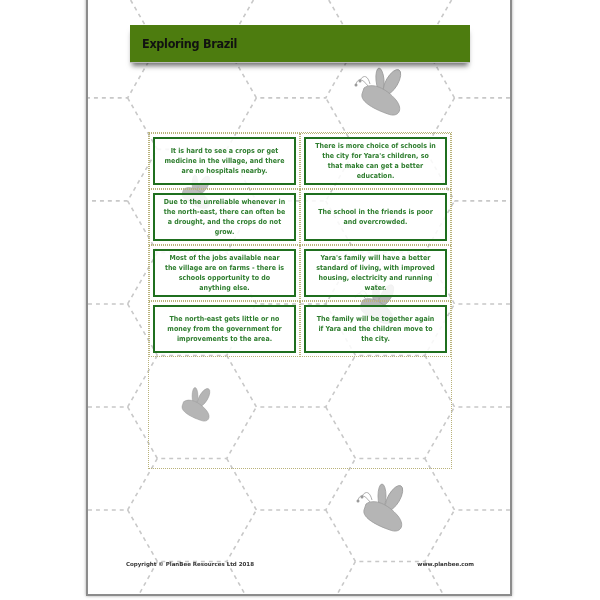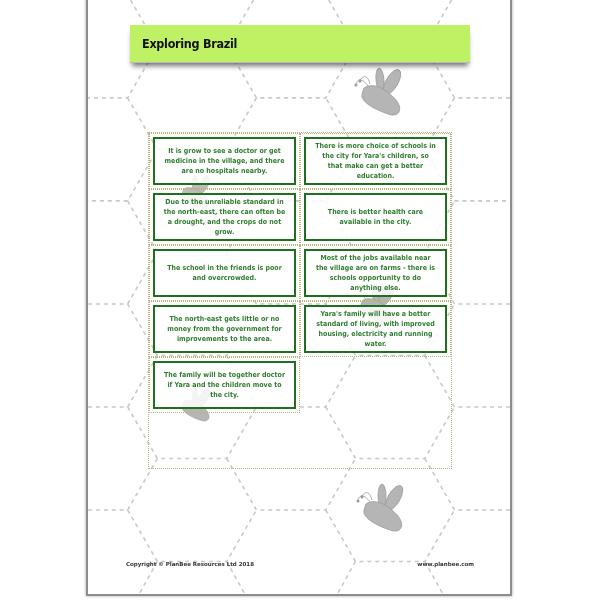--- a/index.html
+++ b/index.html
@@ -1,19 +1,19 @@
 <!DOCTYPE html>
 <html><head>
 <meta charset="utf-8">
 <style>
   html, body { margin:0; padding:0; }
   body { width:600px; height:600px; background:#ffffff; position:relative; overflow:hidden; font-family:"DejaVu Sans", sans-serif; }
   .sheet { position:absolute; left:86px; top:-4px; width:426px; height:600px; background:#fff; border:2px solid #8c8c8c; box-shadow:0 0 3px rgba(0,0,0,.35); box-sizing:border-box; overflow:hidden; }
   .hex-bg { position:absolute; left:0; top:0; width:100%; height:100%; }
-  .banner { position:absolute; left:130px; top:25px; width:340px; height:38px; background:#bef264; box-shadow:0 5px 5px -2px rgba(0,0,0,.55); border-bottom:1px solid #bbb; display:flex; align-items:center; justify-content:space-between; padding:0 12px; box-sizing:border-box; z-index:2; }
+  .banner { position:absolute; left:130px; top:25px; width:340px; height:38px; background:#4d7c0f; box-shadow:0 5px 5px -2px rgba(0,0,0,.55); border-bottom:1px solid #bbb; display:flex; align-items:center; justify-content:space-between; padding:0 12px; box-sizing:border-box; z-index:2; }
   .banner span { font-family:"DejaVu Sans Condensed","DejaVu Sans", sans-serif; font-weight:bold; font-size:12.5px; color:#111; letter-spacing:-0.3px; }
   .bee { position:absolute; z-index:1; }
   .grid { position:absolute; left:148px; top:132px; width:304px; height:337px; border:1px dotted #b9b27a; box-sizing:border-box; display:grid; grid-template-columns:1fr 1fr; grid-template-rows:repeat(6,1fr); z-index:2; }
   .cell { border:1px dotted #b9b27a; padding:3px; box-sizing:border-box; }
   .card { width:100%; height:100%; border:2.5px solid #1f6f1f; box-sizing:border-box; display:flex; align-items:center; justify-content:center; text-align:center; padding:2px 8px; background:rgba(255,255,255,0.85); }
   .card span { font-family:"DejaVu Sans Condensed","DejaVu Sans", sans-serif; font-weight:bold; font-size:7px; line-height:10px; color:#2e7d2e; }
   .footer { position:absolute; top:561px; font-size:5.5px; font-weight:bold; color:#333; font-family:"DejaVu Sans", sans-serif; z-index:2; }
 </style>
 </head>
 <body>
@@ -113,59 +113,54 @@
     <path d="M16 20 C10 12 6 12 4 18"></path>
     <path d="M18 18 C16 10 12 8 8 14"></path>
   </g>
   <circle cx="4" cy="19" r="1.5" fill="#9a9a9a"></circle>
   <circle cx="8" cy="15" r="1.5" fill="#9a9a9a"></circle>
 </svg>
 
 <div class="grid">
   <div class="cell">
       <div class="card">
-        <span>It is grow to see a doctor or get medicine in the village, and there are no hospitals nearby.</span>
+        <span>It is hard to see a crops or get medicine in the village, and there are no hospitals nearby.</span>
       </div>
     </div>
   <div class="cell">
       <div class="card">
         <span>There is more choice of schools in the city for Yara's children, so that make can get a better education.</span>
       </div>
     </div>
   <div class="cell">
       <div class="card">
-        <span>Due to the unreliable standard in the north-east, there can often be a drought, and the crops do not grow.</span>
-      </div>
-    </div>
-  <div class="cell">
-      <div class="card">
-        <span>There is better health care available in the city.</span>
+        <span>Due to the unreliable whenever in the north-east, there can often be a drought, and the crops do not grow.</span>
       </div>
     </div>
   <div class="cell">
       <div class="card">
         <span>The school in the friends is poor and overcrowded.</span>
       </div>
     </div>
   <div class="cell">
       <div class="card">
         <span>Most of the jobs available near the village are on farms - there is schools opportunity to do anything else.</span>
       </div>
     </div>
   <div class="cell">
       <div class="card">
+        <span>Yara's family will have a better standard of living, with improved housing, electricity and running water.</span>
+      </div>
+    </div>
+  <div class="cell">
+      <div class="card">
         <span>The north-east gets little or no money from the government for improvements to the area.</span>
       </div>
     </div>
   <div class="cell">
       <div class="card">
-        <span>Yara's family will have a better standard of living, with improved housing, electricity and running water.</span>
-      </div>
-    </div>
-  <div class="cell">
-      <div class="card">
-        <span>The family will be together doctor if Yara and the children move to the city.</span>
+        <span>The family will be together again if Yara and the children move to the city.</span>
       </div>
     </div>
 </div>
 
 <div class="footer" style="left:126px;">Copyright © PlanBee Resources Ltd 2018</div>
 <div class="footer" style="right:126px;">www.planbee.com</div>
 
 </body></html>

